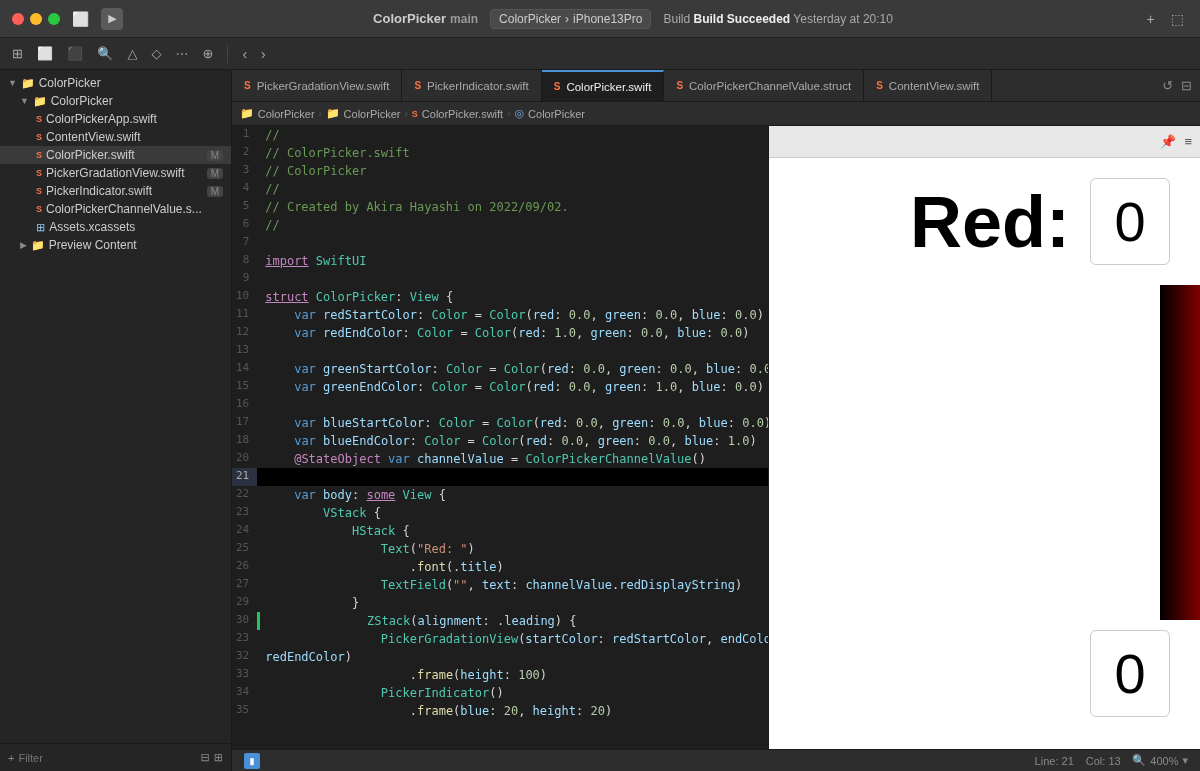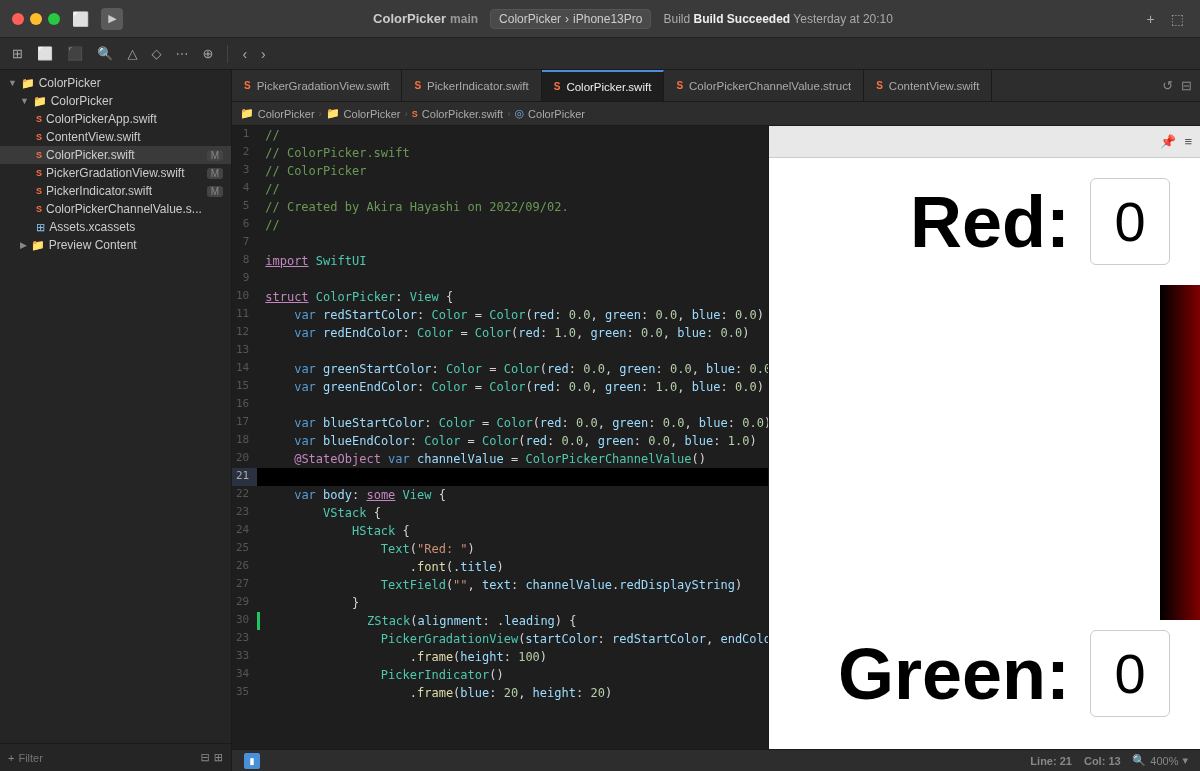--- a/index.html
+++ b/index.html
@@ -413,21 +413,20 @@
       display: flex;
       align-items: center;
       padding: 0 12px;
       flex-shrink: 0;
       border-top: 1px solid #1a1a1a;
       gap: 8px;
     }
     .status-item {
       color: #888;
       font-size: 11px;
-      font-weight: bold;
     }
     .status-right {
       margin-left: auto;
       display: flex;
       gap: 12px;
       align-items: center;
     }
     .zoom-control {
       display: flex;
       align-items: center;
@@ -711,20 +710,24 @@
           </div>
           <div class="code-line">
             <span class="line-num" style="position:relative;">30</span>
             <span class="line-content" style="border-left: 3px solid #22c55e; padding-left: 20px;">            <span class="type">ZStack</span><span class="punc">(</span><span class="prop">alignment</span><span class="punc">: .</span><span class="prop">leading</span><span class="punc">) {</span></span>
           </div>
           <div class="code-line">
             <span class="line-num">23</span>
             <span class="line-content">                <span class="type">PickerGradationView</span><span class="punc">(</span><span class="prop">startColor</span><span class="punc">: </span><span class="prop">redStartColor</span><span class="punc">, </span><span class="prop">endColor</span></span>
           </div>
           <div class="code-line">
+            <span class="line-num">32</span>
+            <span class="line-content"><span class="prop">redEndColor</span><span class="punc">)</span></span>
+          </div>
+          <div class="code-line">
             <span class="line-num">33</span>
             <span class="line-content">                    <span class="punc">.</span><span class="fn">frame</span><span class="punc">(</span><span class="prop">height</span><span class="punc">: </span><span class="num">100</span><span class="punc">)</span></span>
           </div>
           <div class="code-line">
             <span class="line-num">34</span>
             <span class="line-content">                <span class="type">PickerIndicator</span><span class="punc">()</span></span>
           </div>
           <div class="code-line">
             <span class="line-num">35</span>
             <span class="line-content">                    <span class="punc">.</span><span class="fn">frame</span><span class="punc">(</span><span class="prop">blue</span><span class="punc">: </span><span class="num">20</span><span class="punc">, </span><span class="prop">height</span><span class="punc">: </span><span class="num">20</span><span class="punc">)</span></span>
@@ -749,21 +752,20 @@
             </div>
           </div>
 
           <div class="preview-gradient-section">
             <div class="picker-indicator">
               <div class="picker-indicator-inner"></div>
             </div>
           </div>
 
           <div class="preview-green-section">
-            <span class="preview-label-green">Green:</span>
             <div class="preview-value-box">
               <span>0</span>
             </div>
           </div>
         </div>
       </div>
     </div>
 
     <div class="status-bar">
       <div style="width:16px;height:16px;background:#4a90d9;border-radius:2px;display:flex;align-items:center;justify-content:center;">

